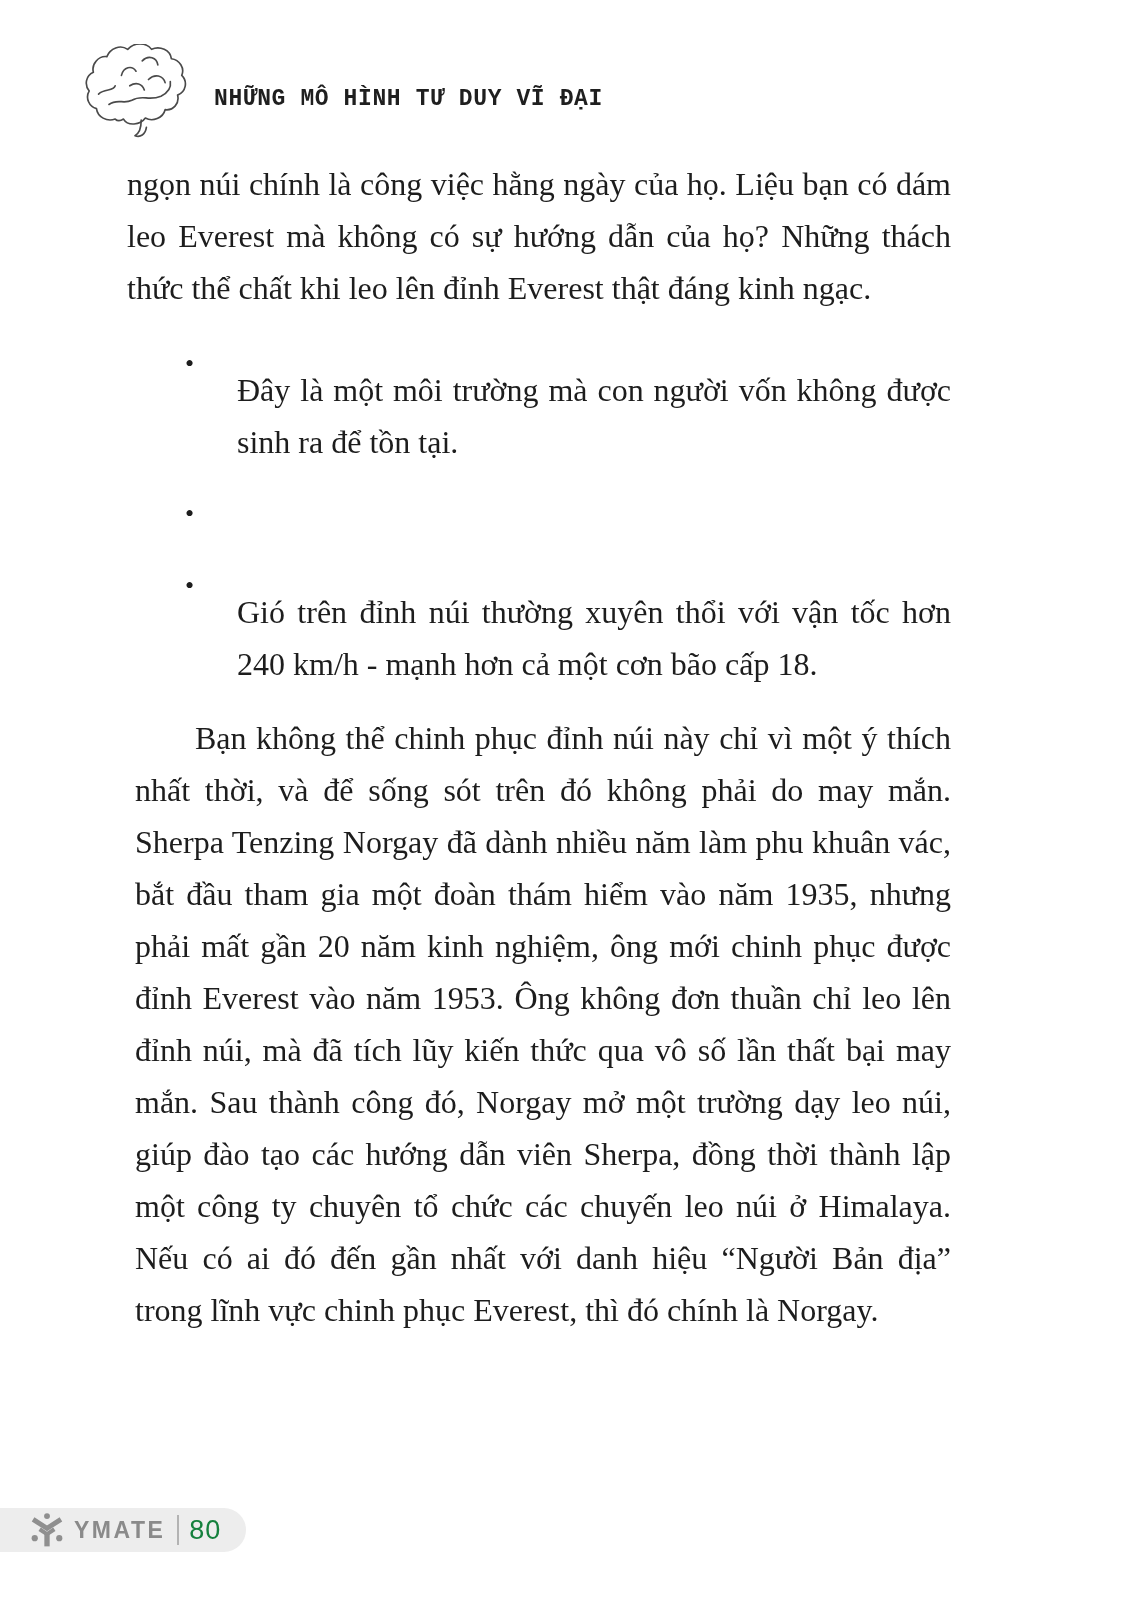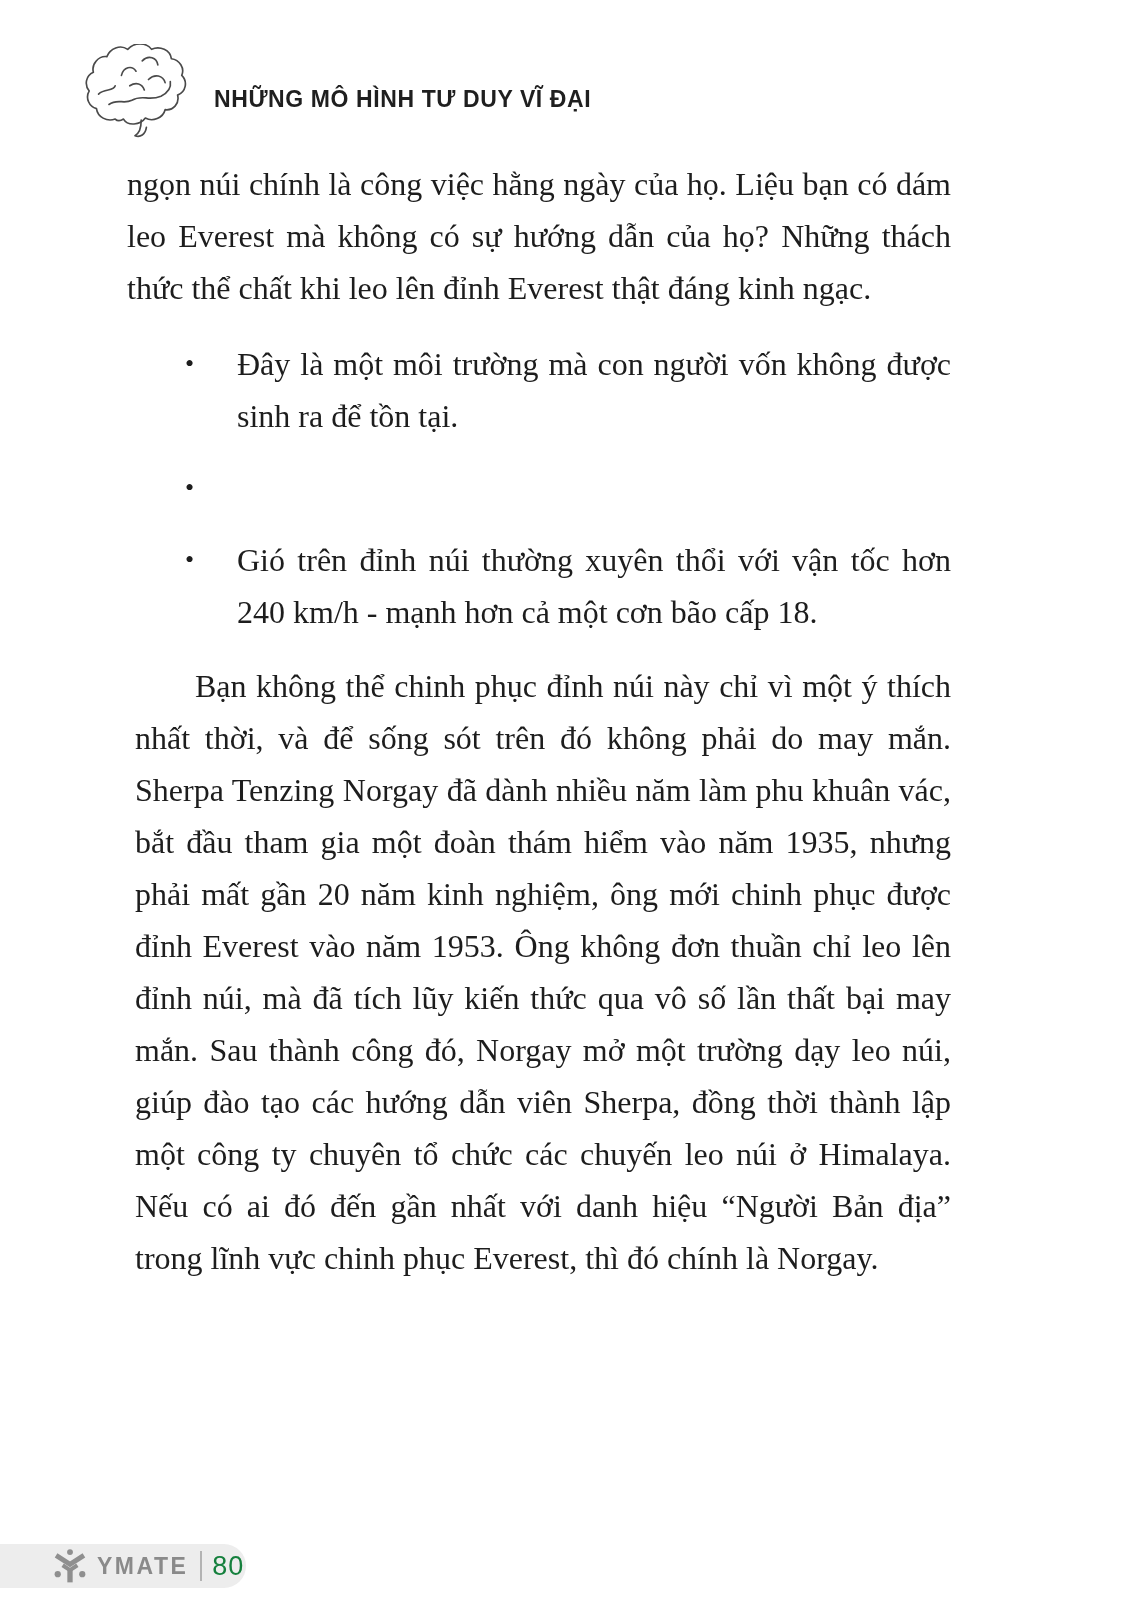--- a/index.html
+++ b/index.html
@@ -12,21 +12,21 @@
     color:#1d1d1d;
   }
   
   .header{
     position:absolute;top:44px;left:84px;
     display:flex;align-items:center;
   }
   .brain{width:104px;height:96px;flex:0 0 auto;}
   .header-title{
     margin-left:26px;
-    font-family:Liberation Sans, sans-serif;
+    font-family:Liberation Mono, monospace;
     font-weight:bold;
     font-size:23px;
     letter-spacing:0.6px;
     color:#1f1f1f;
     white-space:nowrap;
     padding-top:14px;
   }
   
   .content{
     position:absolute;top:158px;left:127px;width:824px;
@@ -40,32 +40,31 @@
   }
   .bullets li{display:flex;}
   .bullets li + li{margin-top:20px;}
   .bullet-marker{
     flex:0 0 110px;
     padding-left:58px;
     box-sizing:border-box;
     font-size:26px;
     line-height:52px;
   }
-  .bullet-text{flex:1;text-align:justify;}
+  .bullet-text{flex:1;text-align:justify;margin-top:26px;}
   
   .footer-badge{
     position:absolute;left:0;top:1508px;
     width:246px;height:44px;
     background:#ededed;
     border-radius:0 22px 22px 0;
     display:flex;align-items:center;
     box-sizing:border-box;
-    padding-left:52px;
+    padding-left:29px;
     font-family:"Liberation Sans","DejaVu Sans",sans-serif;
-    margin-top:36px;
   }
   .ymate-logo{width:36px;height:36px;flex:0 0 auto;}
   .brand-label{
     margin-left:9px;
     font-weight:bold;
     font-size:23px;
     letter-spacing:2.5px;
     color:#8a8a8a;
   }
   .footer-divider{

